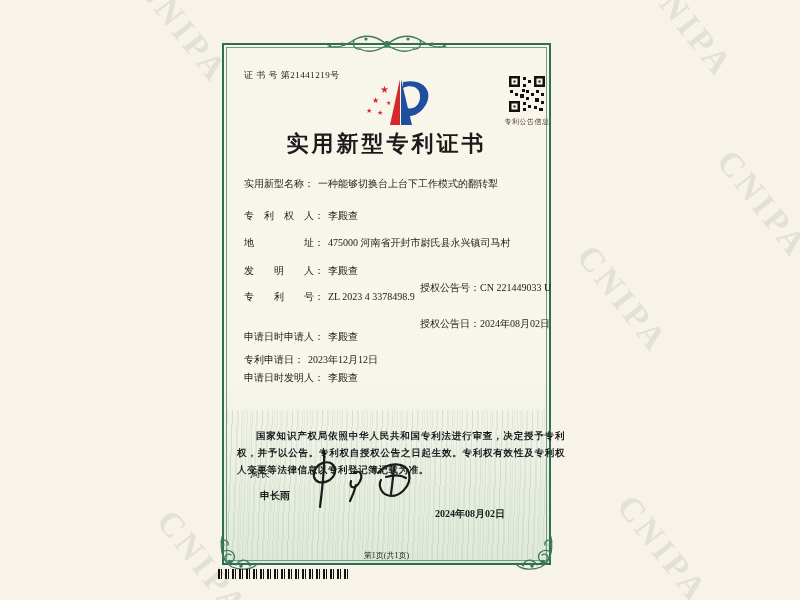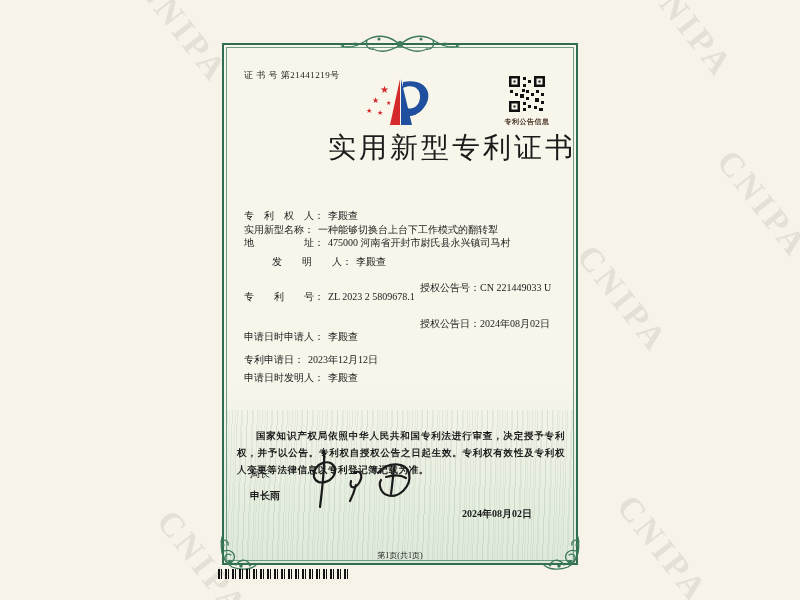--- a/index.html
+++ b/index.html
@@ -19,21 +19,21 @@
     pointer-events:none;white-space:nowrap;
   }
   .wm1{left:120px;top:10px;}   .wm2{left:300px;top:80px;}
   .wm3{left:625px;top:5px;}    .wm4{left:440px;top:175px;}
   .wm5{left:700px;top:185px;}  .wm6{left:560px;top:280px;}
   .wm7{left:270px;top:355px;}  .wm8{left:420px;top:460px;}
   .wm9{left:140px;top:545px;}  .wm10{left:600px;top:530px;}
 
   
   .cert{
-    position:absolute;left:222px;top:43px;width:356px;height:522px;
+    position:absolute;left:222px;top:43px;width:329px;height:522px;
     border:2px solid #2f6e52;
     background:linear-gradient(180deg,#f8f5ea 0%,#f8f5ea 64%,#eff2e6 76%,#e3ecdd 92%,#dfe9da 100%);
     box-sizing:border-box;
   }
   .cert-inner-line{
     position:absolute;inset:2px;border:1px solid #6f9c84;pointer-events:none;
   }
   .guilloche{
     position:absolute;left:3px;right:3px;bottom:3px;height:150px;
     background:
@@ -44,41 +44,41 @@
   
   .orn-top{position:absolute;left:50%;top:-14px;transform:translateX(-50%);}
   .orn-bl{position:absolute;left:-8px;bottom:-8px;}
   .orn-br{position:absolute;right:-8px;bottom:-8px;transform:scaleX(-1);}
 
   
   .cert-number{position:absolute;left:20px;top:24px;font-size:9px;letter-spacing:0.5px;}
   .logo{position:absolute;left:140px;top:30px;}
   .qr{position:absolute;left:284px;top:30px;}
   .qr-label{position:absolute;left:270px;top:72px;width:66px;text-align:center;
-    font-size:7px;font-weight:bold;color:#4a3categorical325;color:#4a3525;letter-spacing:0.5px;}
+    font-size:7px;font-weight:normal;color:#4a3categorical325;color:#4a3525;letter-spacing:0.5px;}
   .title{
-    position:absolute;left:0;top:84px;width:100%;text-align:right;
-    font-size:28px;font-weight:normal;letter-spacing:3px;
+    position:absolute;left:0;top:84px;width:100%;text-align:center;
+    font-size:22px;font-weight:bold;letter-spacing:3px;
   }
   
   .row{position:absolute;left:20px;font-size:10px;white-space:nowrap;font-weight:500;}
   .row .val{margin-left:4px;}
-  .r1{top:132px;margin-top:46px;} .r2{top:164px;} .r3{top:191px;} .r4{top:210px;margin-left:28px;}
+  .r1{top:132px;} .r2{top:164px;} .r3{top:191px;} .r4{top:219px;}
   .r5{top:245px;} .r6{top:272px;margin-top:36px;} .r7{top:285px;} .r8{top:326px;}
   .c2a{position:absolute;left:196px;top:236px;font-size:10px;white-space:nowrap;}
   .c2b{position:absolute;left:196px;top:272px;font-size:10px;white-space:nowrap;}
 
   .statement{
     position:absolute;left:13px;top:352px;width:328px;
     font-size:9.5px;line-height:17px;font-weight:bold;
     text-indent:2em;letter-spacing:0.6px;text-align:justify;margin-top:31px;
   }
   
   .commissioner-title{position:absolute;left:26px;top:422px;font-size:10px;font-weight:normal;}
-  .commissioner-name{position:absolute;left:26px;top:444px;font-size:10px;font-weight:bold;}
+  .commissioner-name{position:absolute;left:36px;top:444px;font-size:10px;font-weight:bold;}
   .signature{position:absolute;left:70px;top:402px;}
   .issue-date{position:absolute;right:44px;top:462px;font-size:10px;font-weight:bold;}
   .page-number{position:absolute;left:0;top:505px;width:100%;text-align:center;font-size:8px;}
 
   
   .barcode{
     position:absolute;left:218px;top:569px;width:130px;height:10px;
     background:repeating-linear-gradient(90deg,
       #111 0 2px, transparent 2px 3px,
       #111 3px 4px, transparent 4px 7px,
@@ -210,21 +210,21 @@
   <div class="row r2">
     <span>专　利　权　人：</span><span class="val">李殿查</span>
   </div>
   <div class="row r3">
     <span>地　　　　　址：</span><span class="val">475000 河南省开封市尉氏县永兴镇司马村</span>
   </div>
   <div class="row r4">
     <span>发　　明　　人：</span><span class="val">李殿查</span>
   </div>
   <div class="row r5">
-    <span>专　　利　　号：</span><span class="val">ZL 2023 2 5809678.1</span>
+    <span>专　　利　　号：</span><span class="val">ZL 2023 4 3378498.9</span>
   </div>
   <div class="c2a">
     <span>授权公告号：</span><span class="val">CN 221449033 U</span>
   </div>
   <div class="row r6">
     <span>专利申请日：</span><span class="val">2023年12月12日</span>
   </div>
   <div class="c2b">
     <span>授权公告日：</span><span class="val">2024年08月02日</span>
   </div>

